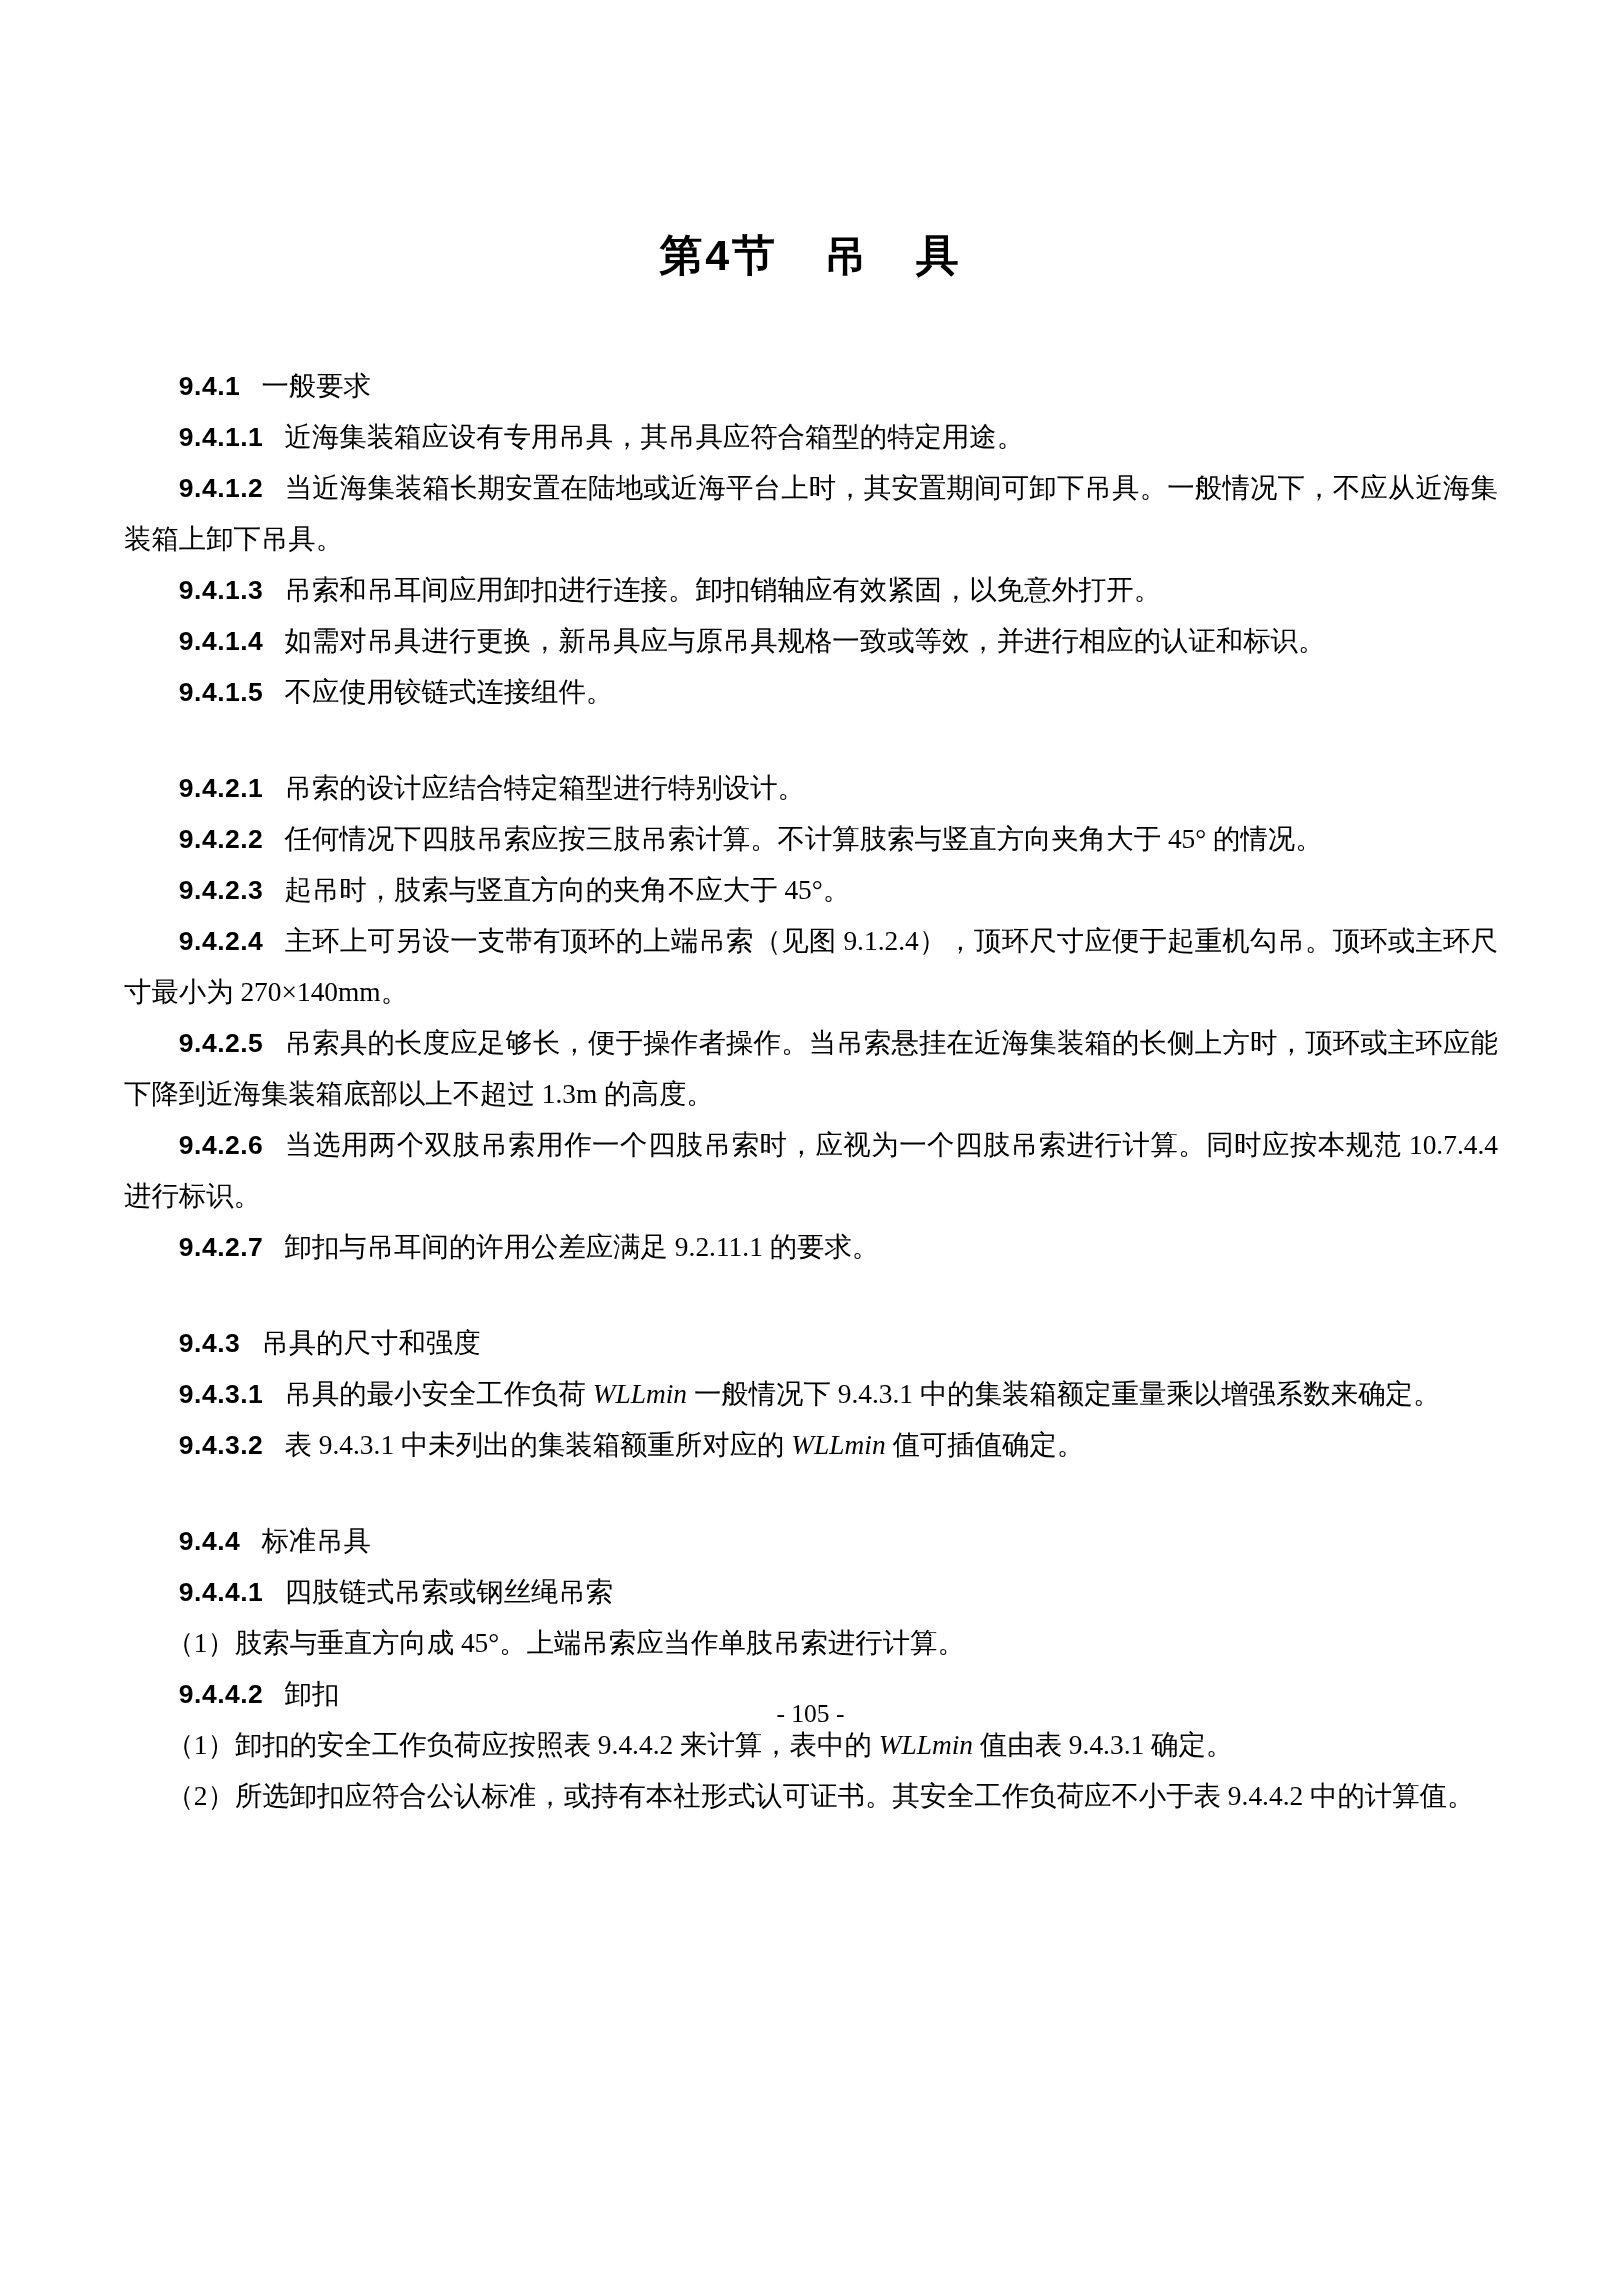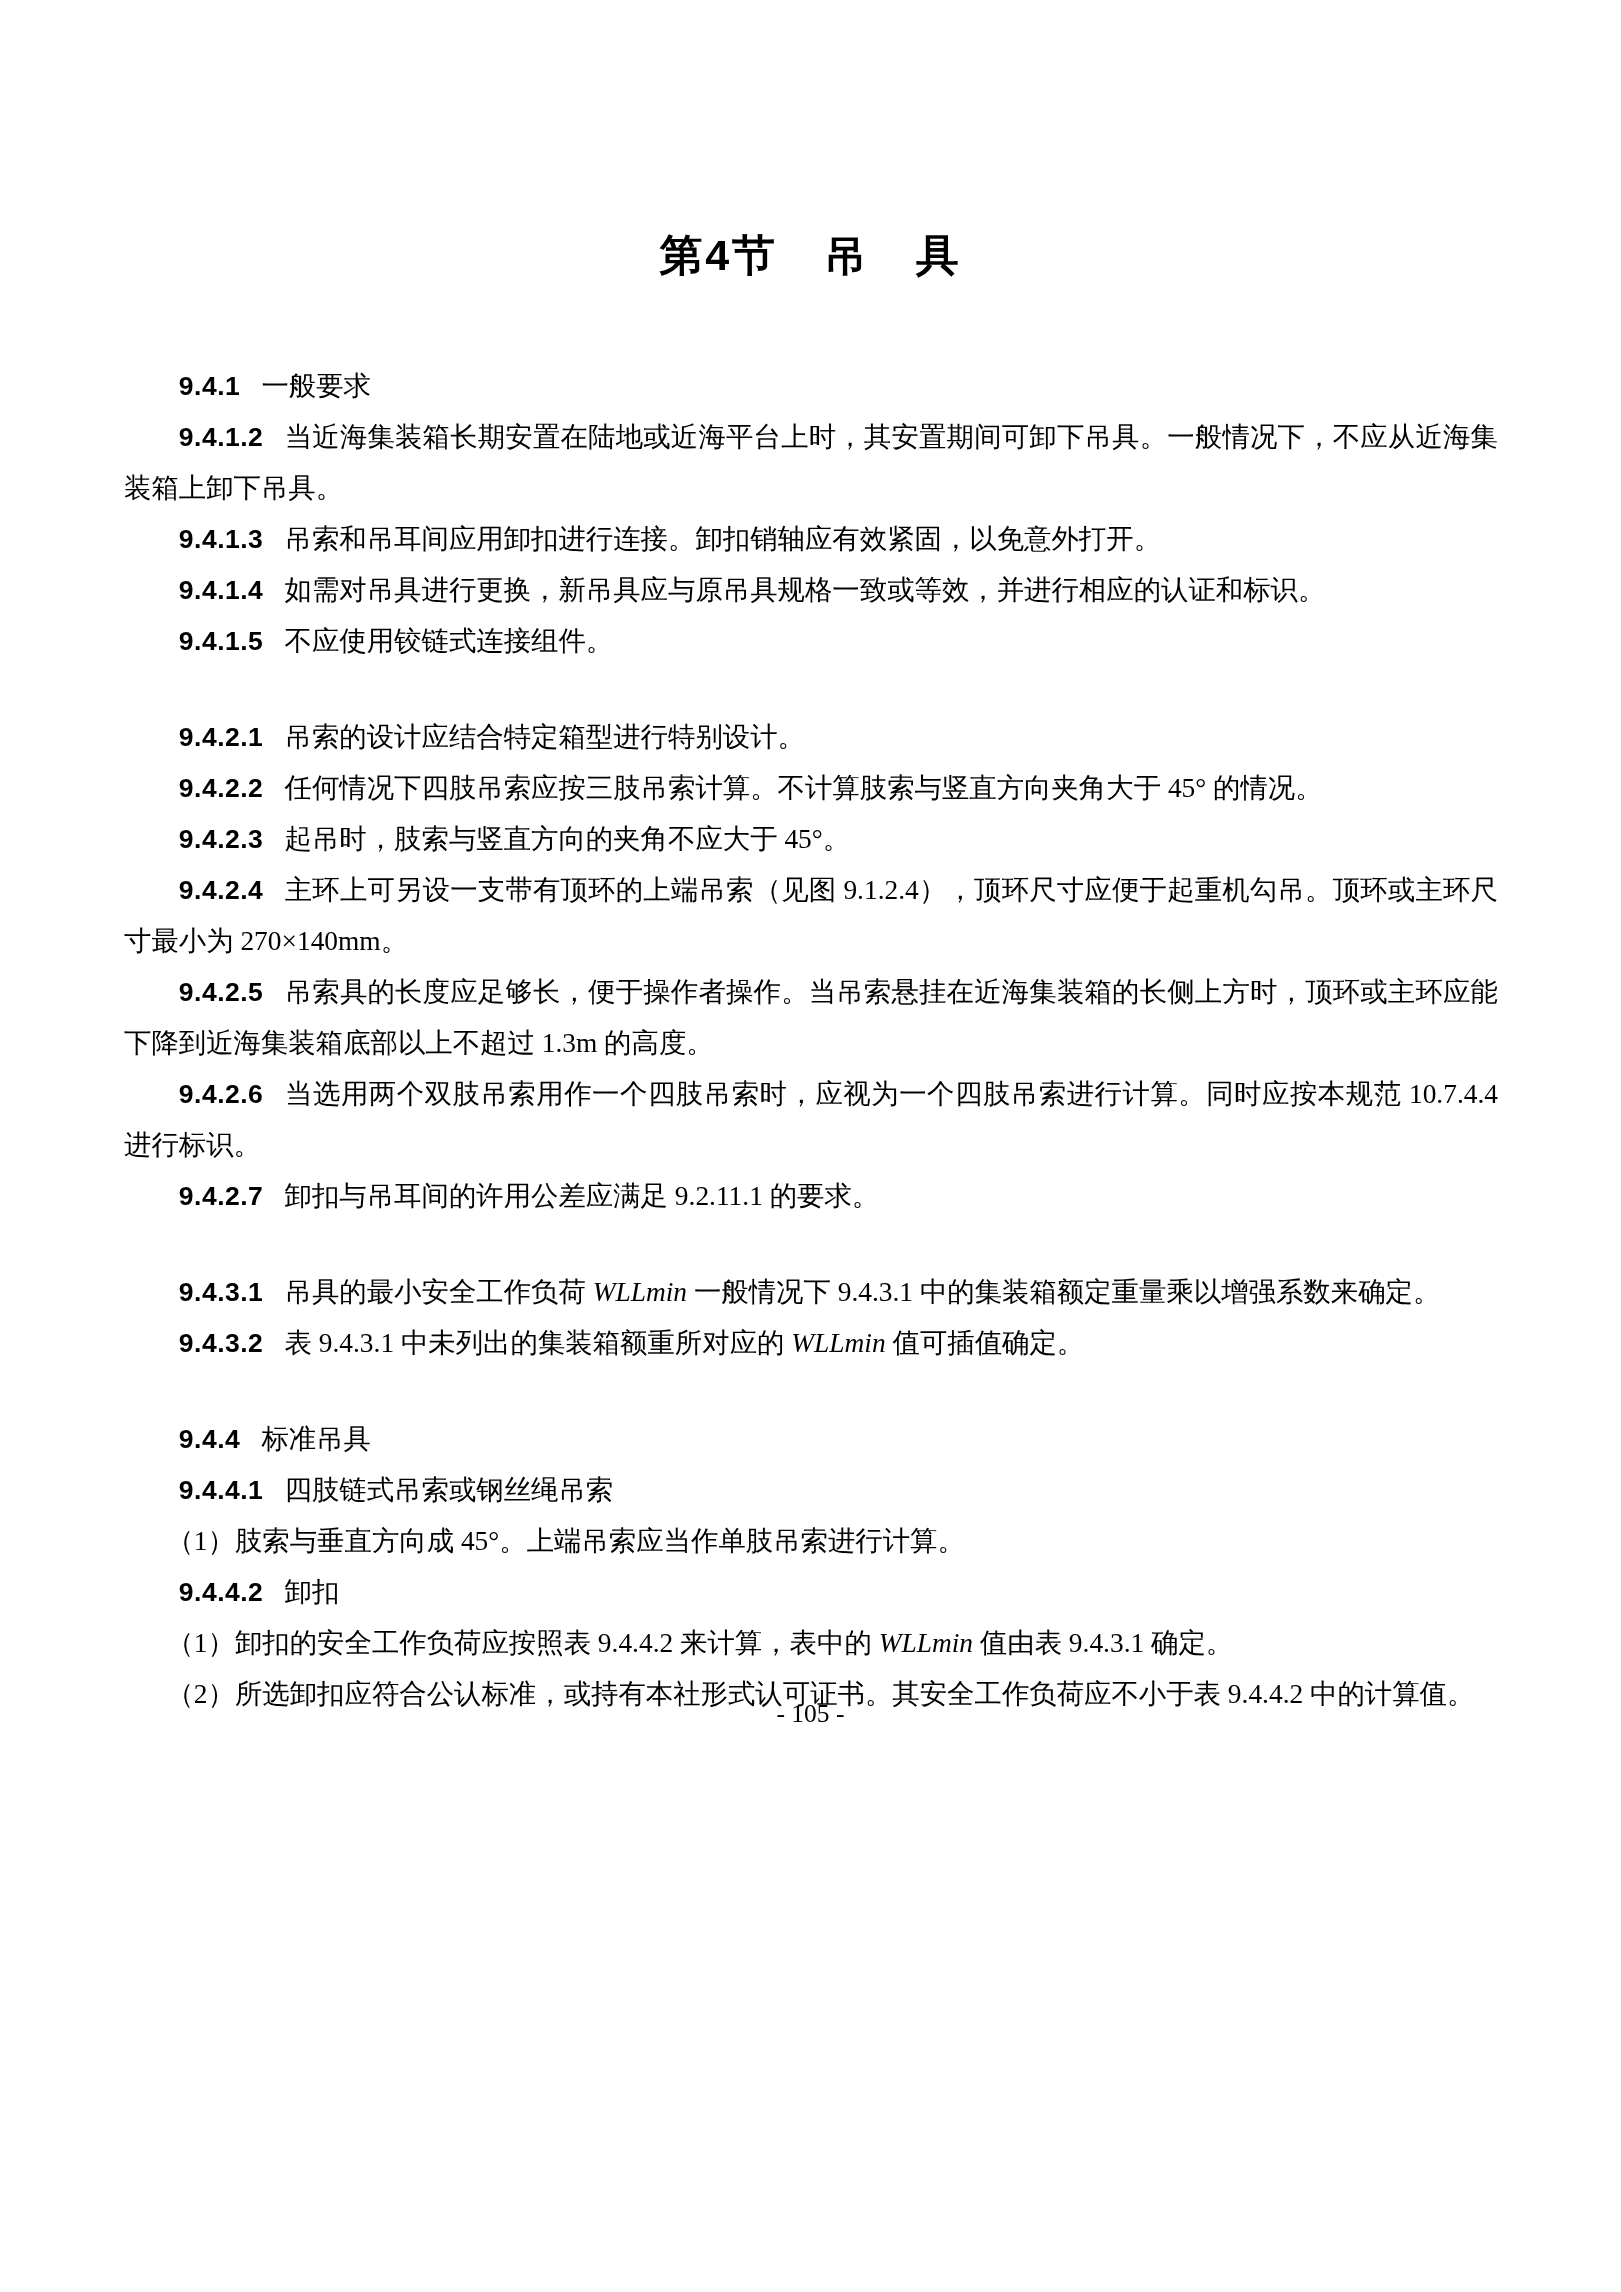--- a/index.html
+++ b/index.html
@@ -44,37 +44,39 @@
 <body>
 
 <div class="page">
 
   <div class="doc-title">第4节　吊　具</div>
 
   <div class="content">
 
     <div class="section">
       <p><span class="num">9.4.1</span><span>一般要求</span></p>
+      <p><span class="num">9.4.1.1</span><span>近海集装箱应设有专用吊具，其吊具应符合箱型的特定用途。</span></p>
       <p><span class="num">9.4.1.2</span><span>当近海集装箱长期安置在陆地或近海平台上时，其安置期间可卸下吊具。一般情况下，不应从近海集装箱上卸下吊具。</span></p>
       <p><span class="num">9.4.1.3</span><span>吊索和吊耳间应用卸扣进行连接。卸扣销轴应有效紧固，以免意外打开。</span></p>
       <p><span class="num">9.4.1.4</span><span>如需对吊具进行更换，新吊具应与原吊具规格一致或等效，并进行相应的认证和标识。</span></p>
       <p><span class="num">9.4.1.5</span><span>不应使用铰链式连接组件。</span></p>
     </div>
 
     <div class="section">
       <p><span class="num">9.4.2.1</span><span>吊索的设计应结合特定箱型进行特别设计。</span></p>
       <p><span class="num">9.4.2.2</span><span>任何情况下四肢吊索应按三肢吊索计算。不计算肢索与竖直方向夹角大于 45° 的情况。</span></p>
       <p><span class="num">9.4.2.3</span><span>起吊时，肢索与竖直方向的夹角不应大于 45°。</span></p>
       <p><span class="num">9.4.2.4</span><span>主环上可另设一支带有顶环的上端吊索（见图 9.1.2.4），顶环尺寸应便于起重机勾吊。顶环或主环尺寸最小为 270×140mm。</span></p>
       <p><span class="num">9.4.2.5</span><span>吊索具的长度应足够长，便于操作者操作。当吊索悬挂在近海集装箱的长侧上方时，顶环或主环应能下降到近海集装箱底部以上不超过 1.3m 的高度。</span></p>
       <p><span class="num">9.4.2.6</span><span>当选用两个双肢吊索用作一个四肢吊索时，应视为一个四肢吊索进行计算。同时应按本规范 10.7.4.4 进行标识。</span></p>
       <p><span class="num">9.4.2.7</span><span>卸扣与吊耳间的许用公差应满足 9.2.11.1 的要求。</span></p>
     </div>
 
     <div class="section">
+      <p><span class="num">9.4.3</span><span>吊具的尺寸和强度</span></p>
       <p><span class="num">9.4.3.1</span><span>吊具的最小安全工作负荷 </span><span class="it">WLLmin</span><span> 一般情况下 9.4.3.1 中的集装箱额定重量乘以增强系数来确定。</span></p>
       <p><span class="num">9.4.3.2</span><span>表 9.4.3.1 中未列出的集装箱额重所对应的 </span><span class="it">WLLmin</span><span> 值可插值确定。</span></p>
     </div>
 
     <div class="section">
       <p><span class="num">9.4.4</span><span>标准吊具</span></p>
       <p><span class="num">9.4.4.1</span><span>四肢链式吊索或钢丝绳吊索</span></p>
       <p class="sub"><span>（1）肢索与垂直方向成 45°。上端吊索应当作单肢吊索进行计算。</span></p>
       <p><span class="num">9.4.4.2</span><span>卸扣</span></p>
       <p class="sub"><span>（1）卸扣的安全工作负荷应按照表 9.4.4.2 来计算，表中的 </span><span class="it">WLLmin</span><span> 值由表 9.4.3.1 确定。</span></p>

